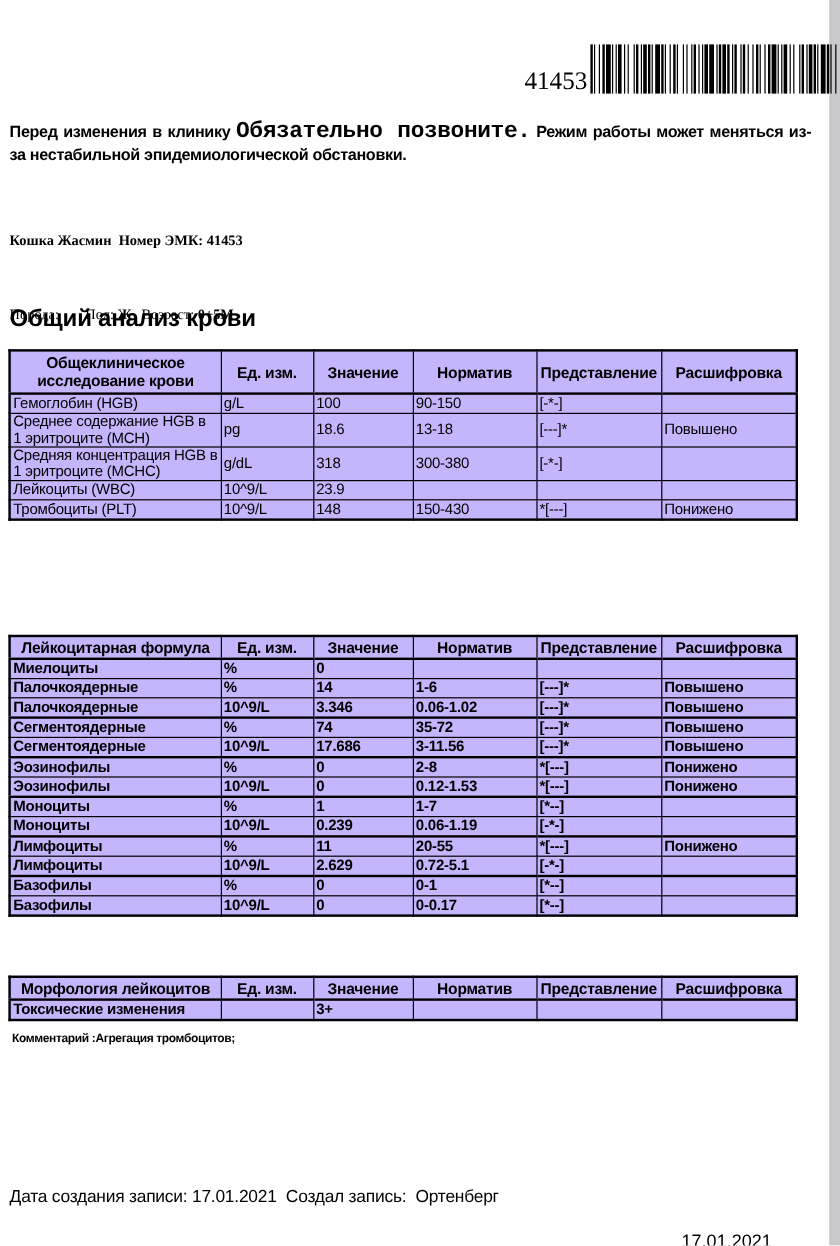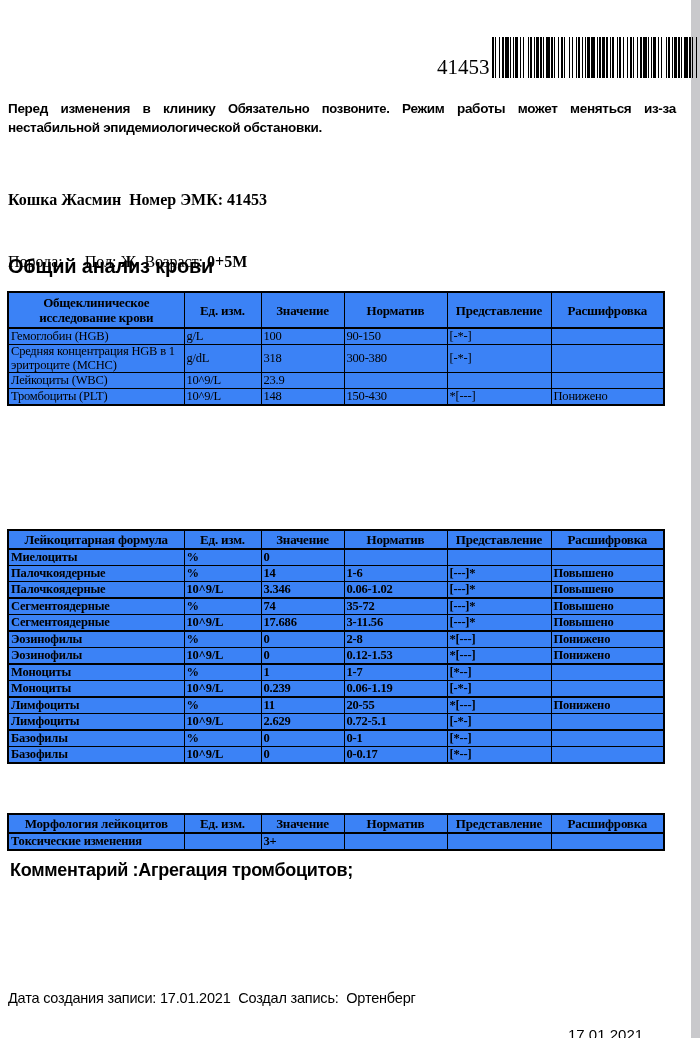--- a/index.html
+++ b/index.html
@@ -14,53 +14,53 @@
   .barcode-number{font-family:"Liberation Serif",serif;font-size:21px;line-height:21px;margin-right:2px;}
   .barcode-bars{height:41px;display:flex;align-items:stretch;}
   .barcode-bars .bar{height:41px;background:#000;}
 
   
   .notice{
     position:absolute;top:100px;left:8px;width:668px;
     font-weight:bold;font-size:13.5px;line-height:18.5px;letter-spacing:-0.3px;
     text-align:justify;
   }
-  .notice .big{font-size:13px;}
+  .notice .big{font-size:19px;font-family:Liberation Mono, monospace;}
 
   
-  .patient{position:absolute;left:8px;top:149px;font-family:"Liberation Serif",serif;font-size:16px;line-height:20.5px;white-space:pre-wrap;}
+  .patient{position:absolute;left:8px;top:149px;font-family:"Liberation Serif",serif;font-size:12px;line-height:20.5px;white-space:pre-wrap;}
   .patient .b{font-weight:bold;}
   .patient .u{text-decoration:underline;}
   .patient .gap{display:inline-block;width:22px;}
   .patient .gap2{display:inline-block;width:8px;}
 
   .section-title{position:absolute;left:8px;top:255px;font-size:20px;font-weight:bold;letter-spacing:-0.2px;}
 
   
   .tbl{
     border-collapse:collapse;table-layout:fixed;width:656px;
-    font-family:Liberation Serif, serif;font-size:12.5px;
-    letter-spacing:-0.2px;background:#3b82f6;
+    font-family:Liberation Sans, sans-serif;font-size:12.5px;
+    letter-spacing:-0.2px;background:#c4b5fd;
   }
   .tbl,.tbl th,.tbl td{border:1px solid #000;}
   .tbl{border:2px solid #000;}
   .tbl thead th{
     font-size:13px;font-weight:bold;text-align:center;vertical-align:middle;
     border-bottom:2px solid #000;padding:1px 2px;line-height:15px;height:15px;
   }
   .tbl td{padding:0 2px;height:15px;line-height:13.5px;vertical-align:middle;overflow:hidden;}
   .tbl.bold-rows td{font-weight:bold;}
   .tbl tr.group-end td{border-bottom:2px solid #000;}
   .tbl-pos{position:absolute;left:7px;}
   #cbc-table{top:291px;}
   #cbc-table thead th{height:32px;}
   #leuko-table{top:529px;}
   #morpho-table{top:813px;}
 
-  .comment{position:absolute;left:10px;top:860px;font-weight:bold;font-size:18px;letter-spacing:-0.3px;}
+  .comment{position:absolute;left:10px;top:860px;font-weight:bold;font-size:10px;letter-spacing:-0.3px;}
 
   .footer-line{position:absolute;left:8px;top:990px;font-size:14.5px;letter-spacing:-0.2px;white-space:pre-wrap;}
   .bottom-date{position:absolute;left:568px;top:1026px;font-size:15px;}
 </style>
 </head>
 <body>
 
 <div class="right-strip"></div>
 
 <div class="barcode-wrap">
@@ -161,20 +161,28 @@
   <tbody>
       <tr>
         <td>Гемоглобин (HGB)</td>
         <td>g/L</td>
         <td>100</td>
         <td>90-150</td>
         <td>[-*-]</td>
         <td></td>
       </tr>
       <tr>
+        <td>Среднее содержание HGB в 1 эритроците (MCH)</td>
+        <td>pg</td>
+        <td>18.6</td>
+        <td>13-18</td>
+        <td>[---]*</td>
+        <td>Повышено</td>
+      </tr>
+      <tr>
         <td>Средняя концентрация HGB в 1 эритроците (MCHC)</td>
         <td>g/dL</td>
         <td>318</td>
         <td>300-380</td>
         <td>[-*-]</td>
         <td></td>
       </tr>
       <tr>
         <td>Лейкоциты (WBC)</td>
         <td>10^9/L</td>

